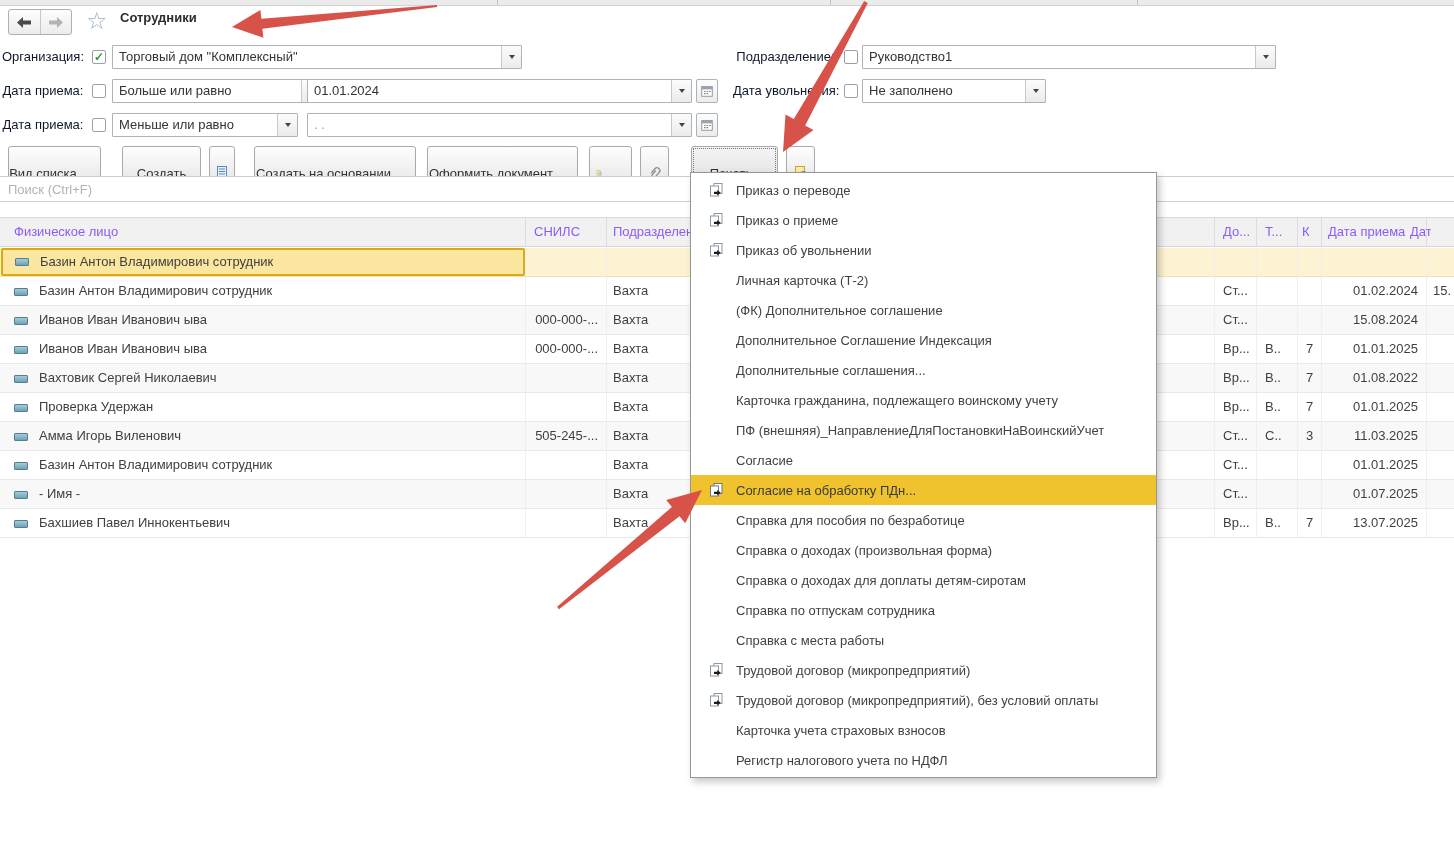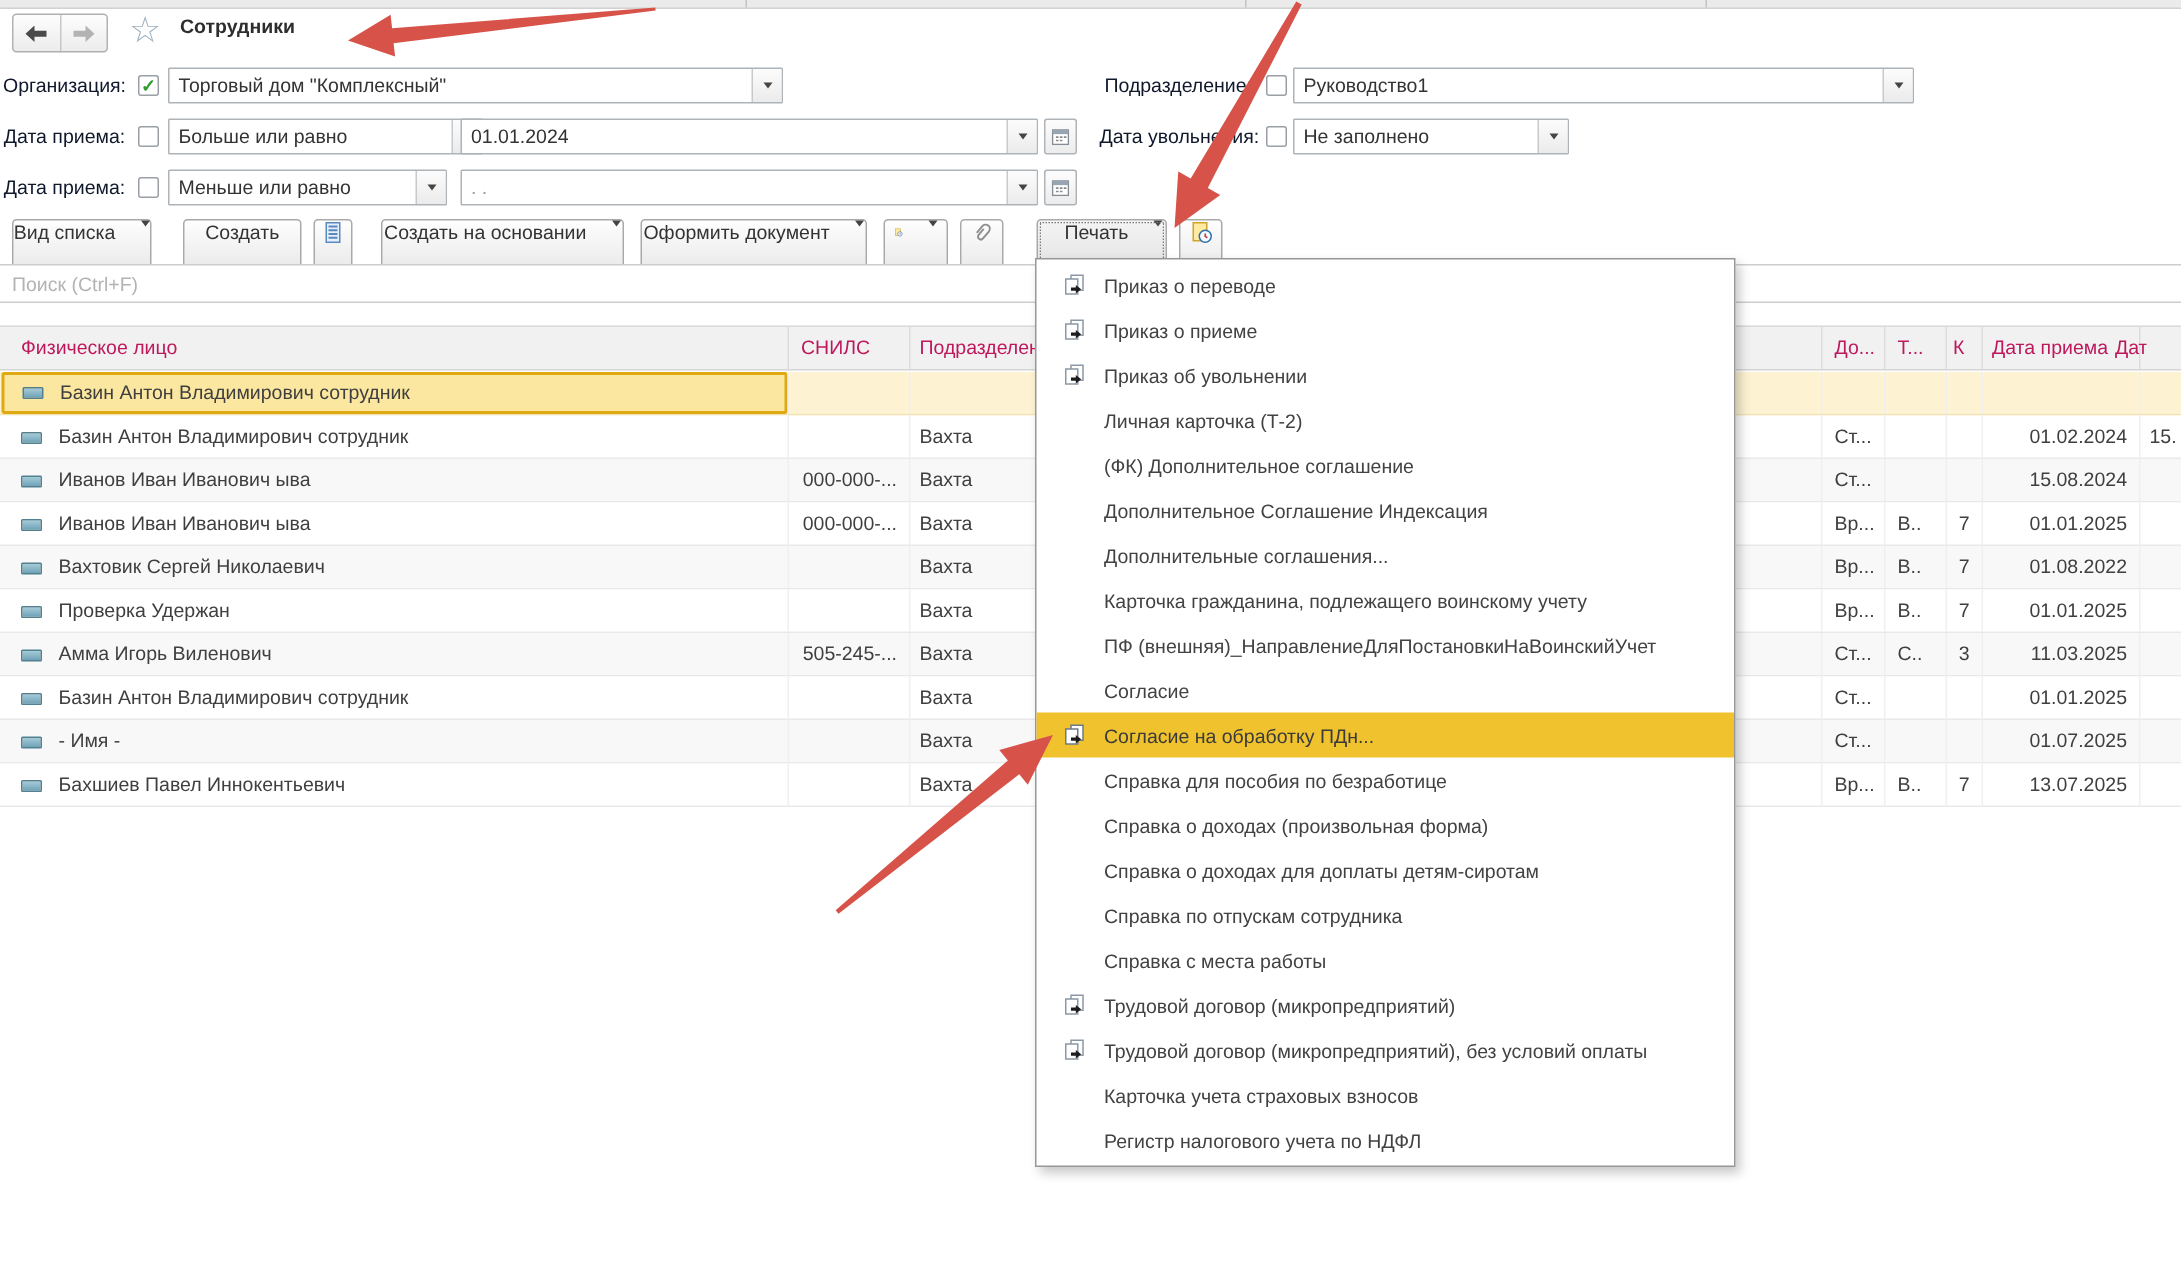--- a/index.html
+++ b/index.html
@@ -25,33 +25,33 @@
       display:flex;align-items:center;justify-content:center;font-size:12px;line-height:1;font-weight:bold;color:#2e9e2e}
   .input{position:absolute;height:24px;border:1px solid #aeb3b8;background:#fff;box-sizing:border-box;display:flex;align-items:stretch;border-radius:1px}
   .input .txt{flex:1;padding:0 6px;line-height:22px;white-space:nowrap;overflow:hidden;color:#333}
   .input .txt.dim{color:#9a9a9a}
   .ddbtn{width:19px;border-left:1px solid #c6cacd;background:linear-gradient(#fcfcfc,#ebebeb);display:flex;align-items:center;justify-content:center;flex:0 0 19px}
   .caret{width:0;height:0;border-left:3.5px solid transparent;border-right:3.5px solid transparent;border-top:4px solid #444;display:inline-block}
   .sqbtn{position:absolute;width:22px;height:24px;border:1px solid #aeb3b8;background:linear-gradient(#fdfdfd,#ececec);box-sizing:border-box;display:flex;align-items:center;justify-content:center;border-radius:2px}
 
   
   .btn{position:absolute;top:146px;height:36px;background:linear-gradient(#fefefe,#e8e8e8);border:1px solid #a9a9a9;border-radius:3px;
-       box-sizing:border-box;display:flex;align-items:flex-start;justify-content:center;gap:16px;padding:0 9px;color:#333;white-space:nowrap}
+       box-sizing:border-box;display:flex;align-items:flex-end;justify-content:center;gap:16px;padding:0 9px;color:#333;white-space:nowrap}
   .btn.focused{outline:1px dotted #7a7a7a;outline-offset:-3px;background:linear-gradient(#f4f4f4,#e2e2e2)}
   .btn .caret{margin-left:1px}
 
   
   .search{position:absolute;left:0;top:176px;width:1454px;height:26px;border:none;border-top:1px solid #cdcdcd;border-bottom:1px solid #cdcdcd;
           box-sizing:border-box;padding:0 8px;font-family:"Liberation Sans",sans-serif;font-size:13px;color:#333;background:#fff}
   .search::placeholder{color:#b3b3b3;opacity:1}
 
   
   .thead{position:absolute;left:0;top:217px;width:1454px;height:30px;background:#f1f1f1;border-top:1px solid #dadada;border-bottom:1px solid #d6d6d6;box-sizing:border-box}
   .hc{position:absolute;top:0;height:100%;line-height:28px;padding:0 8px;box-sizing:border-box;border-right:1px solid #dddddd;
-      overflow:hidden;white-space:nowrap;color:#be185d}
+      overflow:hidden;white-space:nowrap;color:#8b5cf6}
   .trow{position:absolute;left:0;width:1454px;height:29px;border-bottom:1px solid #e9e9e9;box-sizing:border-box;background:#fff}
   .trow.alt{background:#f8f8f8}
   .trow.sel{background:#fdf3d2;border-bottom:1px solid #f0e2b2}
   .tc{position:absolute;top:0;height:100%;line-height:28px;box-sizing:border-box;overflow:hidden;white-space:nowrap;padding:0 8px;border-right:1px solid #efefef;color:#3f3f3f}
   .c-name {left:0;width:526px;padding-left:14px}
   .c-snils{left:526px;width:81px;text-align:right}
   .c-dept {left:607px;width:608px;padding-left:6px}
   .c-dog  {left:1215px;width:42px}
   .c-t    {left:1257px;width:41px}
   .c-k    {left:1298px;width:24px;text-align:center;padding:0 2px}

